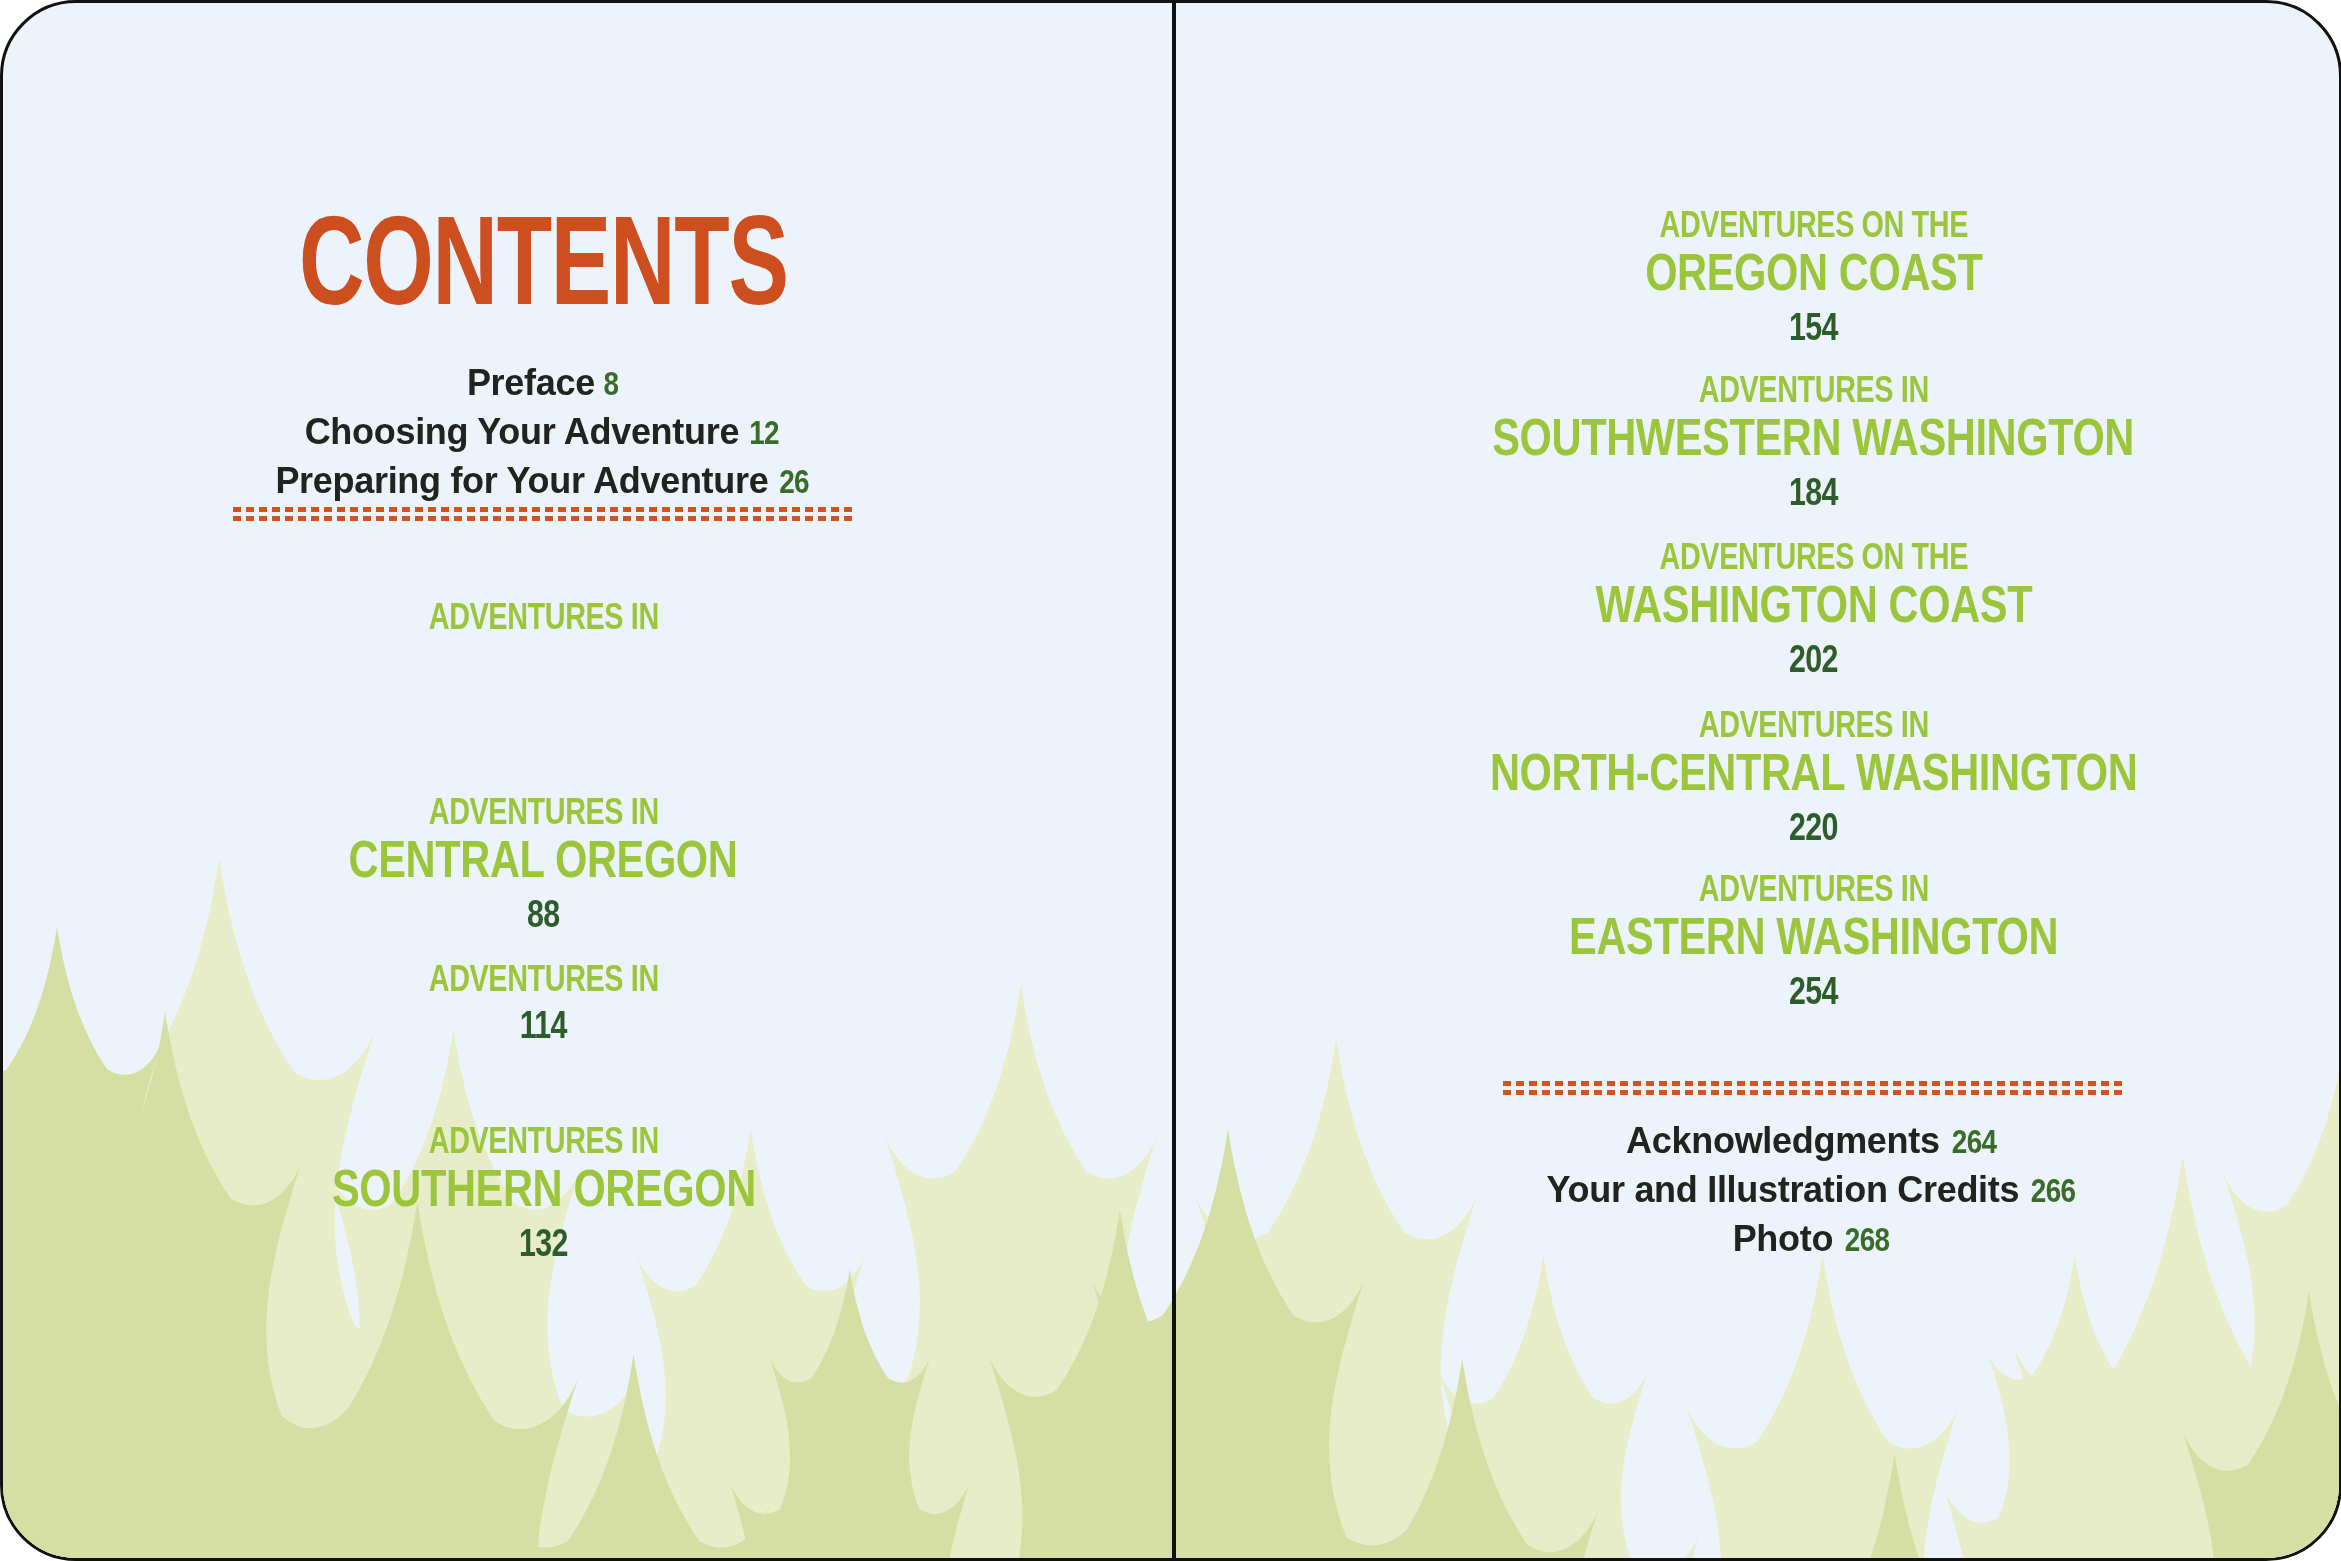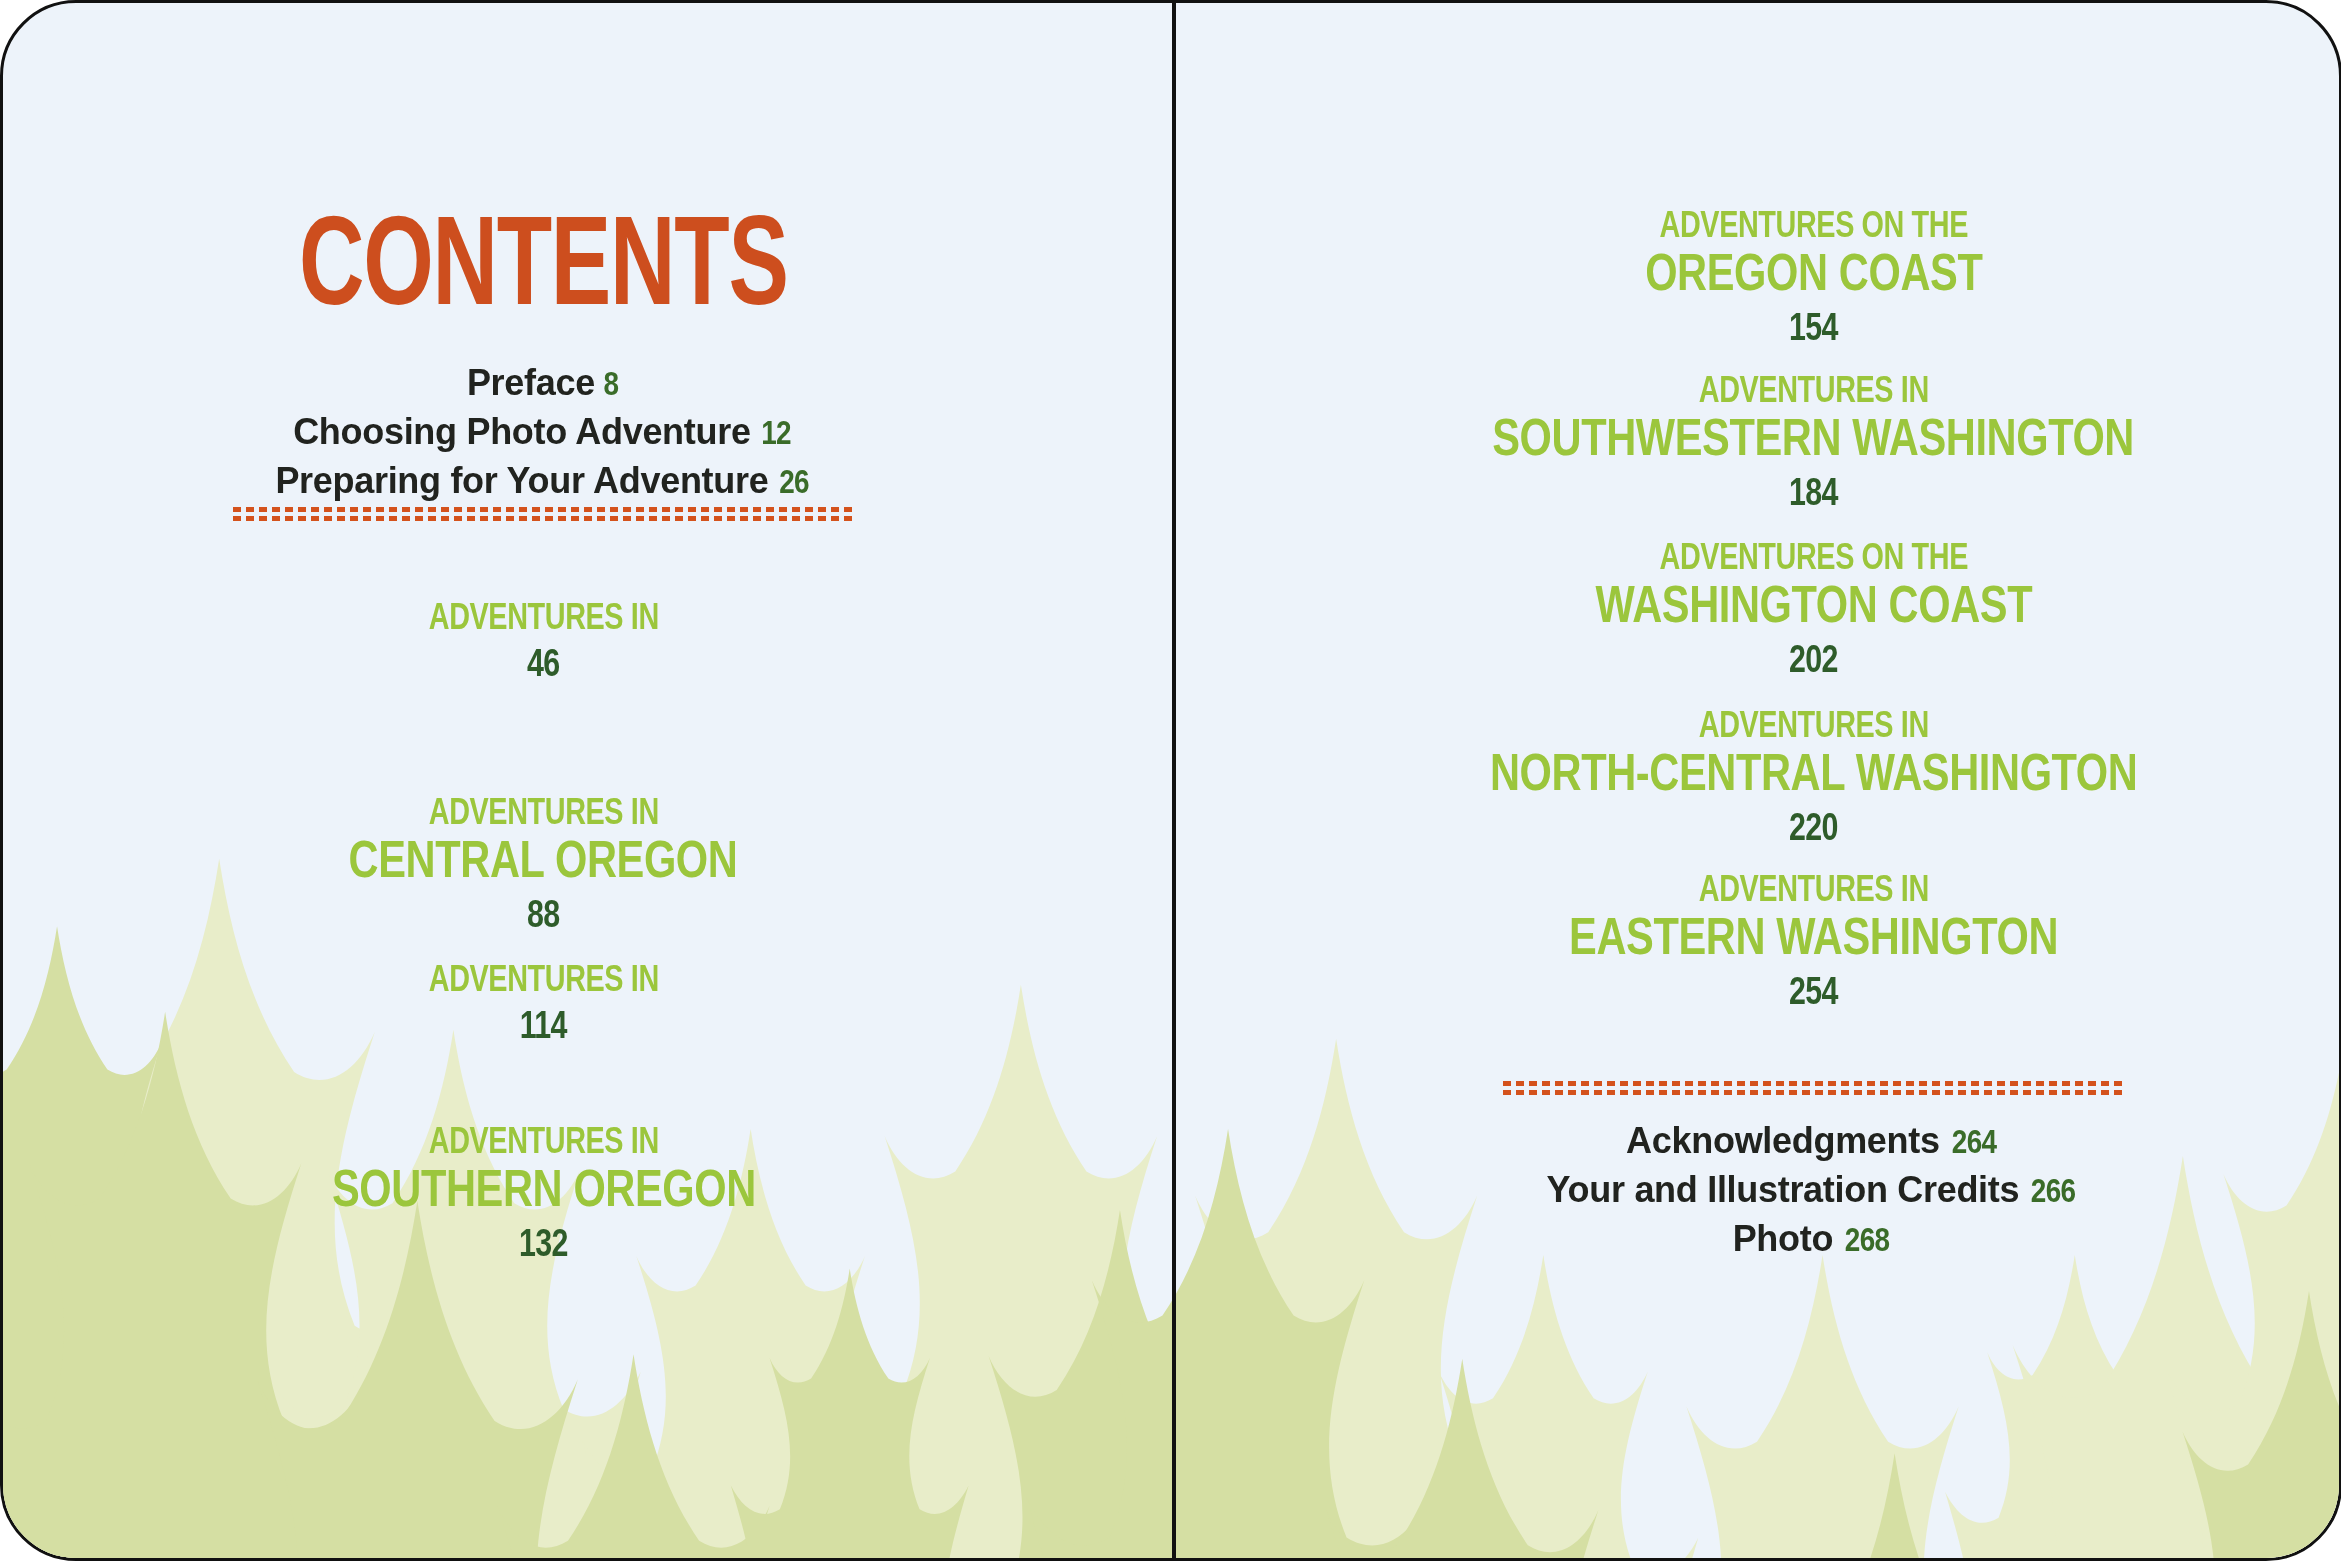--- a/index.html
+++ b/index.html
@@ -115,35 +115,34 @@
     <div class="page left">
       <div class="page-inner">
 
         <h1 class="book-title"><span class="cond">CONTENTS</span></h1>
 
         <div class="matter front-matter">
           <div class="matter-line">
             <span class="matter-label">Preface</span><span class="matter-num"><span class="cond">8</span></span>
           </div>
           <div class="matter-line">
-            <span class="matter-label">Choosing Photo Adventure</span><span class="matter-num"><span class="cond">12</span></span>
+            <span class="matter-label">Choosing Your Adventure</span><span class="matter-num"><span class="cond">12</span></span>
           </div>
           <div class="matter-line">
             <span class="matter-label">Preparing for Your Adventure</span><span class="matter-num"><span class="cond">26</span></span>
           </div>
         </div>
 
         <div class="divider divider-left">
           <div class="dash-row"></div>
           <div class="dash-row"></div>
         </div>
 
         <section class="toc-section lp-s0">
           <div class="kicker"><span class="cond">ADVENTURES IN</span></div>
-          <div class="sec-num"><span class="cond">46</span></div>
         </section>
         <section class="toc-section lp-s1">
           <div class="kicker"><span class="cond">ADVENTURES IN</span></div>
           <div class="sec-title"><span class="cond">CENTRAL OREGON</span></div>
           <div class="sec-num"><span class="cond">88</span></div>
         </section>
         <section class="toc-section lp-s2">
           <div class="kicker"><span class="cond">ADVENTURES IN</span></div>
           <div class="sec-num"><span class="cond">114</span></div>
         </section>

